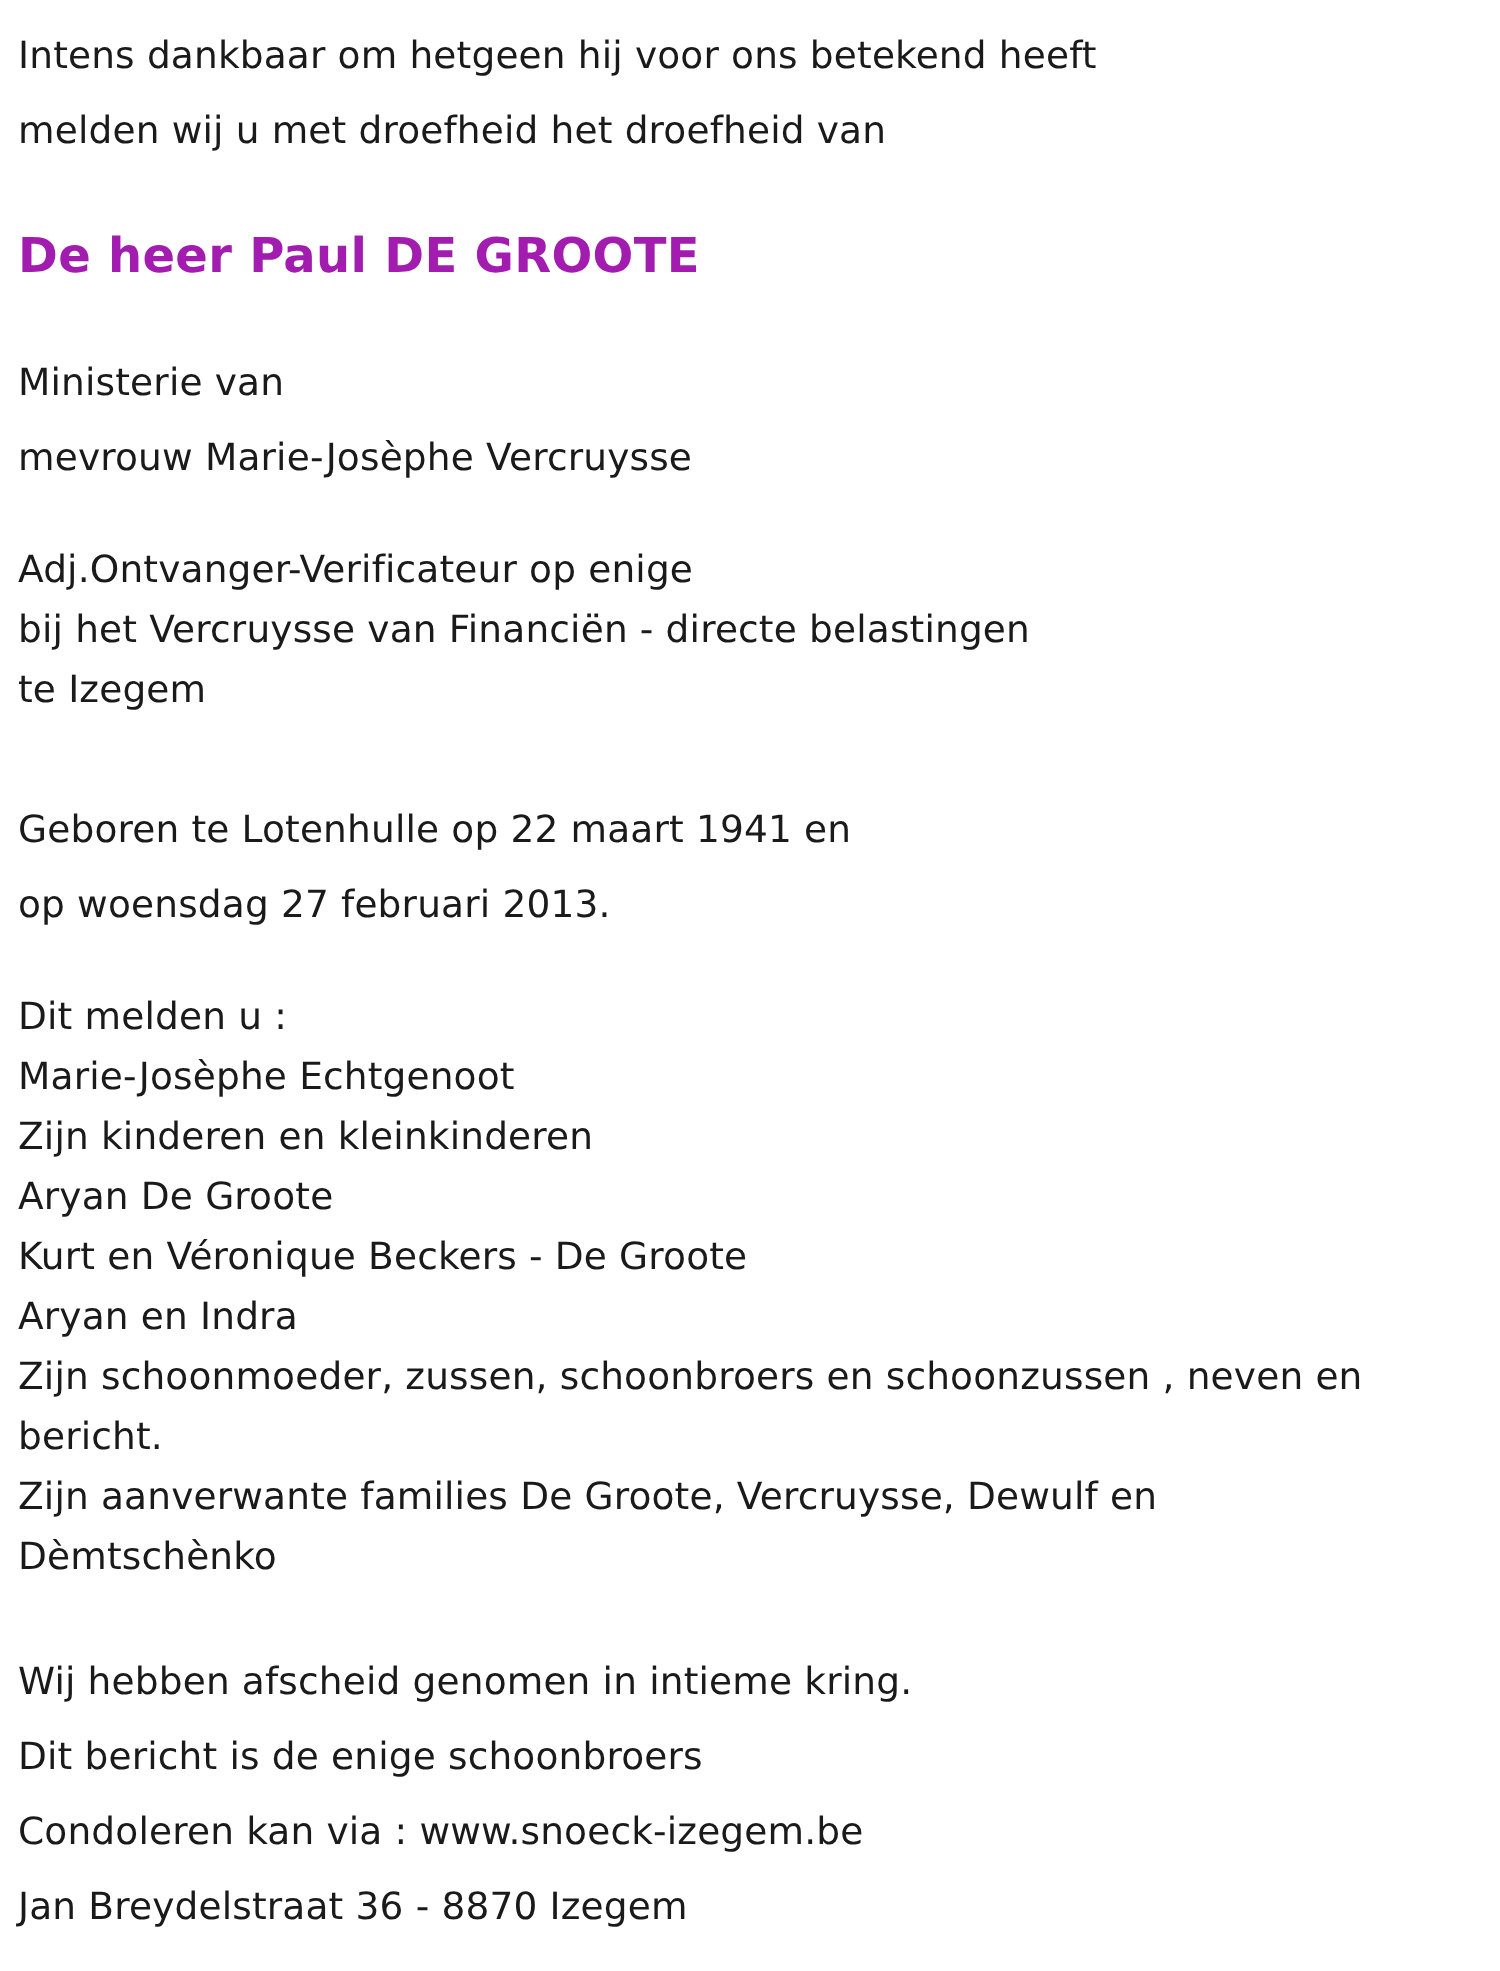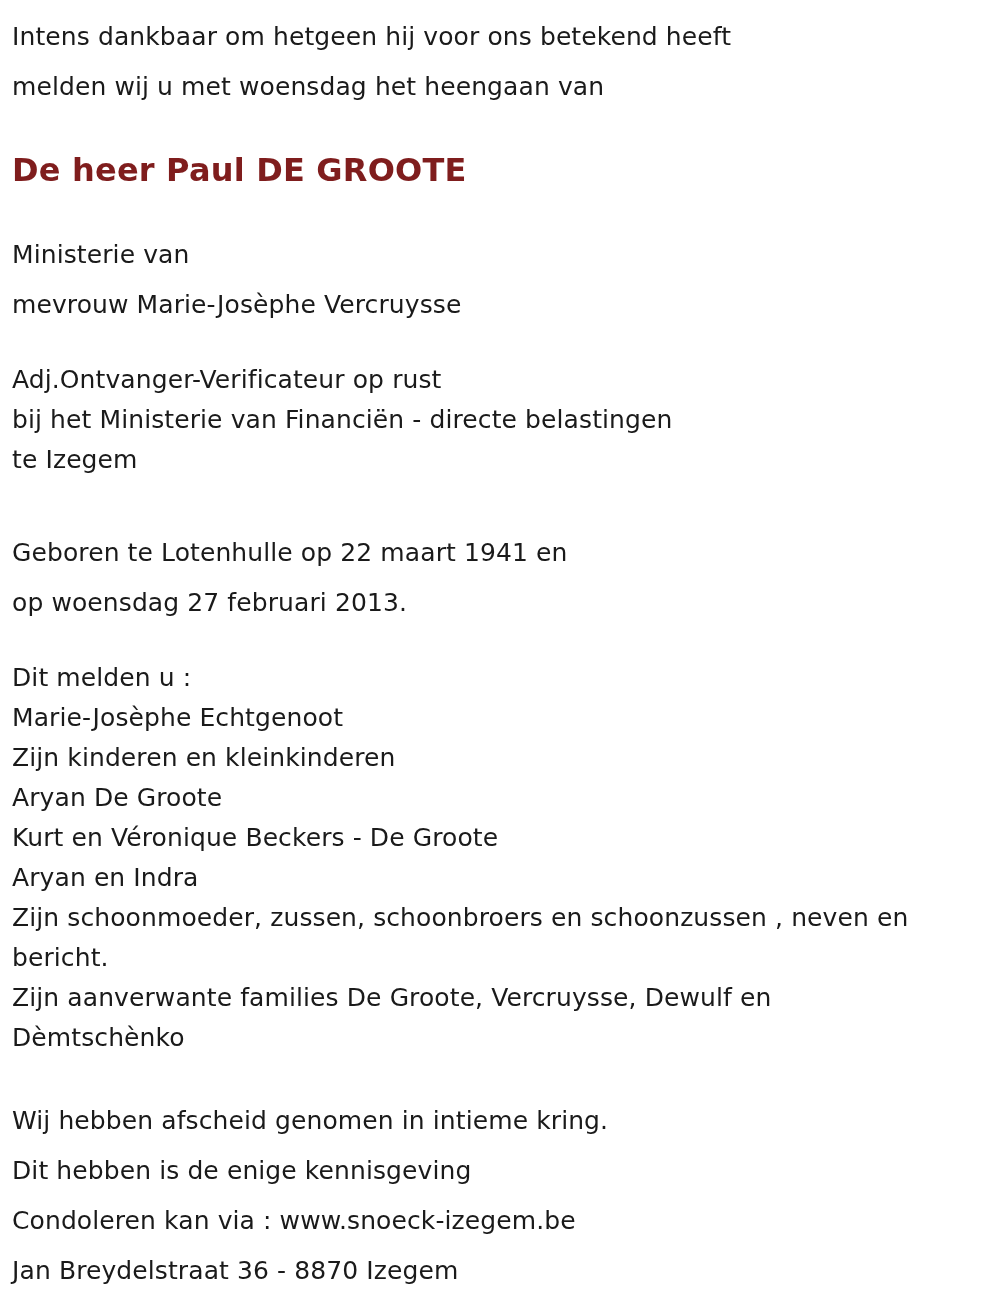--- a/index.html
+++ b/index.html
@@ -50,61 +50,61 @@
   .line--cont {
     display: block;
   }
 
   
   .name-heading {
     display: block;
     font-size: 32px;
     line-height: 40px;
     font-weight: 700;
-    color: #7f1d1d;
+    color: #a21caf;
     white-space: pre;
     letter-spacing: 0.2px;
   }
 
   
   .gap-heading-top   { height: 30px; }
   .gap-heading-bot   { height: 32px; }
   .gap-para          { height: 22px; }
   .gap-blank         { height: 30px; }
   .gap-blank-lg      { height: 40px; }
   .spacer { display: block; width: 100%; }
 </style>
 </head>
 <body>
 
 <div class="notice">
 
   <div class="block block--loose">
     <span class="line">Intens dankbaar om hetgeen hij voor ons betekend heeft</span>
-    <span class="line">melden wij u met woensdag het heengaan van</span>
+    <span class="line">melden wij u met droefheid het droefheid van</span>
   </div>
 
   <span class="spacer gap-heading-top"></span>
 
   <div class="block">
     <span class="name-heading">De heer Paul DE GROOTE</span>
   </div>
 
   <span class="spacer gap-heading-bot"></span>
 
   <div class="block block--loose">
     <span class="line">Ministerie van</span>
     <span class="line">mevrouw Marie-Josèphe Vercruysse</span>
   </div>
 
   <span class="spacer gap-para"></span>
 
   <div class="block block--tight">
-    <span class="line">Adj.Ontvanger-Verificateur op rust</span>
-    <span class="line">bij het Ministerie van Financiën - directe belastingen</span>
+    <span class="line">Adj.Ontvanger-Verificateur op enige</span>
+    <span class="line">bij het Vercruysse van Financiën - directe belastingen</span>
     <span class="line">te Izegem</span>
   </div>
 
   <span class="spacer gap-blank-lg"></span>
 
   <div class="block block--loose">
     <span class="line">Geboren te Lotenhulle op 22 maart 1941 en</span>
     <span class="line">op woensdag 27 februari 2013.</span>
   </div>
 
@@ -120,18 +120,18 @@
     <span class="line">Zijn schoonmoeder, zussen, schoonbroers en schoonzussen , neven en</span>
     <span class="line line--cont">bericht.</span>
     <span class="line">Zijn aanverwante families De Groote, Vercruysse, Dewulf en</span>
     <span class="line line--cont">Dèmtschènko</span>
   </div>
 
   <span class="spacer gap-blank"></span>
 
   <div class="block block--loose">
     <span class="line">Wij hebben afscheid genomen in intieme kring.</span>
-    <span class="line">Dit hebben is de enige kennisgeving</span>
+    <span class="line">Dit bericht is de enige schoonbroers</span>
     <span class="line">Condoleren kan via : www.snoeck-izegem.be</span>
     <span class="line">Jan Breydelstraat 36 - 8870 Izegem</span>
   </div>
 
 </div>
 
 </body></html>

